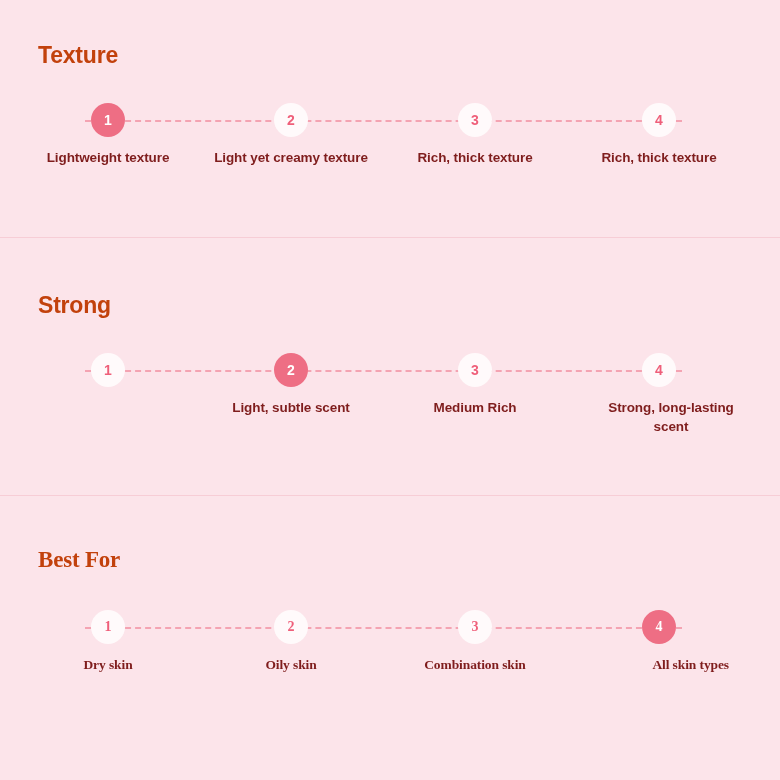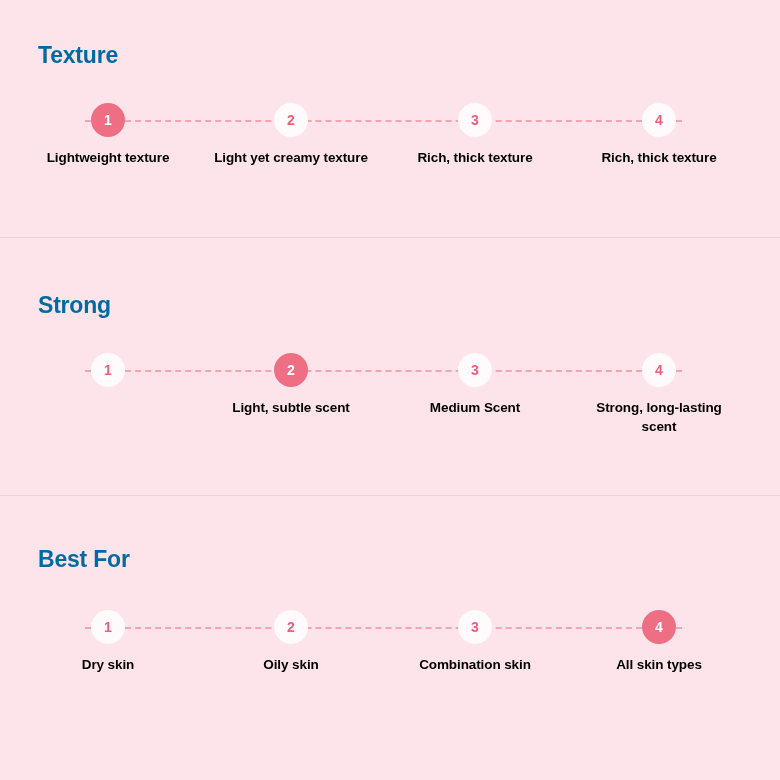--- a/index.html
+++ b/index.html
@@ -33,21 +33,21 @@
   .section + .section {
     border-top: 1px solid #f7cdd6;
   }
 
   .section-heading {
     position: absolute;
     left: 38px;
     margin: 0;
     font-size: 23px;
     font-weight: bold;
-    color: #0369a1;
+    color: #c2410c;
     letter-spacing: -0.2px;
     line-height: 1;
     white-space: nowrap;
   }
 
   .scale {
     position: absolute;
     left: 0;
     top: 0;
     width: 780px;
@@ -88,36 +88,36 @@
   .step.is-active .step-marker {
     background: #ee6e84;
     color: #ffffff;
   }
 
   .step-label {
     margin-top: 11px;
     font-size: 13.5px;
     font-weight: bold;
     line-height: 1.42;
-    color: #000000;
+    color: #7f1d1d;
     letter-spacing: -0.1px;
   }
 
   
   #section-texture { height: 237px; }
   #section-texture .section-heading { top: 44px; }
   #section-texture .scale-track { top: 120px; }
   #section-texture .step { top: 103px; }
 
   #section-scent { height: 258px; }
   #section-scent .section-heading { top: 56px; }
   #section-scent .scale-track { top: 132px; }
   #section-scent .step { top: 115px; }
 
-  #section-best-for { height: 236px; }
+  #section-best-for { height: 236px; font-family: Liberation Serif, serif; }
   #section-best-for .section-heading { top: 52px; }
   #section-best-for .scale-track { top: 131px; }
   #section-best-for .step { top: 114px; }
 </style>
 </head>
 <body>
 
 <div class="page">
 
   <section class="section" id="section-texture">
@@ -149,25 +149,25 @@
       <div class="scale-track"></div>
       <div class="step" style="left: 108px;">
         <div class="step-marker">1</div>
       </div>
       <div class="step is-active" style="left: 291px;">
         <div class="step-marker">2</div>
         <div class="step-label" style="width: 160px; margin-left: 5px;">Light, subtle scent</div>
       </div>
       <div class="step" style="left: 475px;">
         <div class="step-marker">3</div>
-        <div class="step-label" style="width: 150px; margin-left: 10px;">Medium Scent</div>
+        <div class="step-label" style="width: 150px; margin-left: 10px;">Medium Rich</div>
       </div>
       <div class="step" style="left: 659px;">
         <div class="step-marker">4</div>
-        <div class="step-label" style="width: 140px; margin-left: 15px;">Strong, long-lasting scent</div>
+        <div class="step-label" style="width: 140px; margin-left: 27px;">Strong, long-lasting scent</div>
       </div>
     </div>
   </section>
 
   <section class="section" id="section-best-for">
     <h2 class="section-heading">Best For</h2>
     <div class="scale">
       <div class="scale-track"></div>
       <div class="step" style="left: 108px;">
         <div class="step-marker">1</div>
@@ -176,18 +176,18 @@
       <div class="step" style="left: 291px;">
         <div class="step-marker">2</div>
         <div class="step-label" style="width: 160px; margin-left: 5px;">Oily skin</div>
       </div>
       <div class="step" style="left: 475px;">
         <div class="step-marker">3</div>
         <div class="step-label" style="width: 150px; margin-left: 10px;">Combination skin</div>
       </div>
       <div class="step is-active" style="left: 659px;">
         <div class="step-marker">4</div>
-        <div class="step-label" style="width: 140px; margin-left: 15px;">All skin types</div>
+        <div class="step-label" style="width: 140px; margin-left: 15px; text-align: right;">All skin types</div>
       </div>
     </div>
   </section>
 
 </div>
 
 </body></html>

